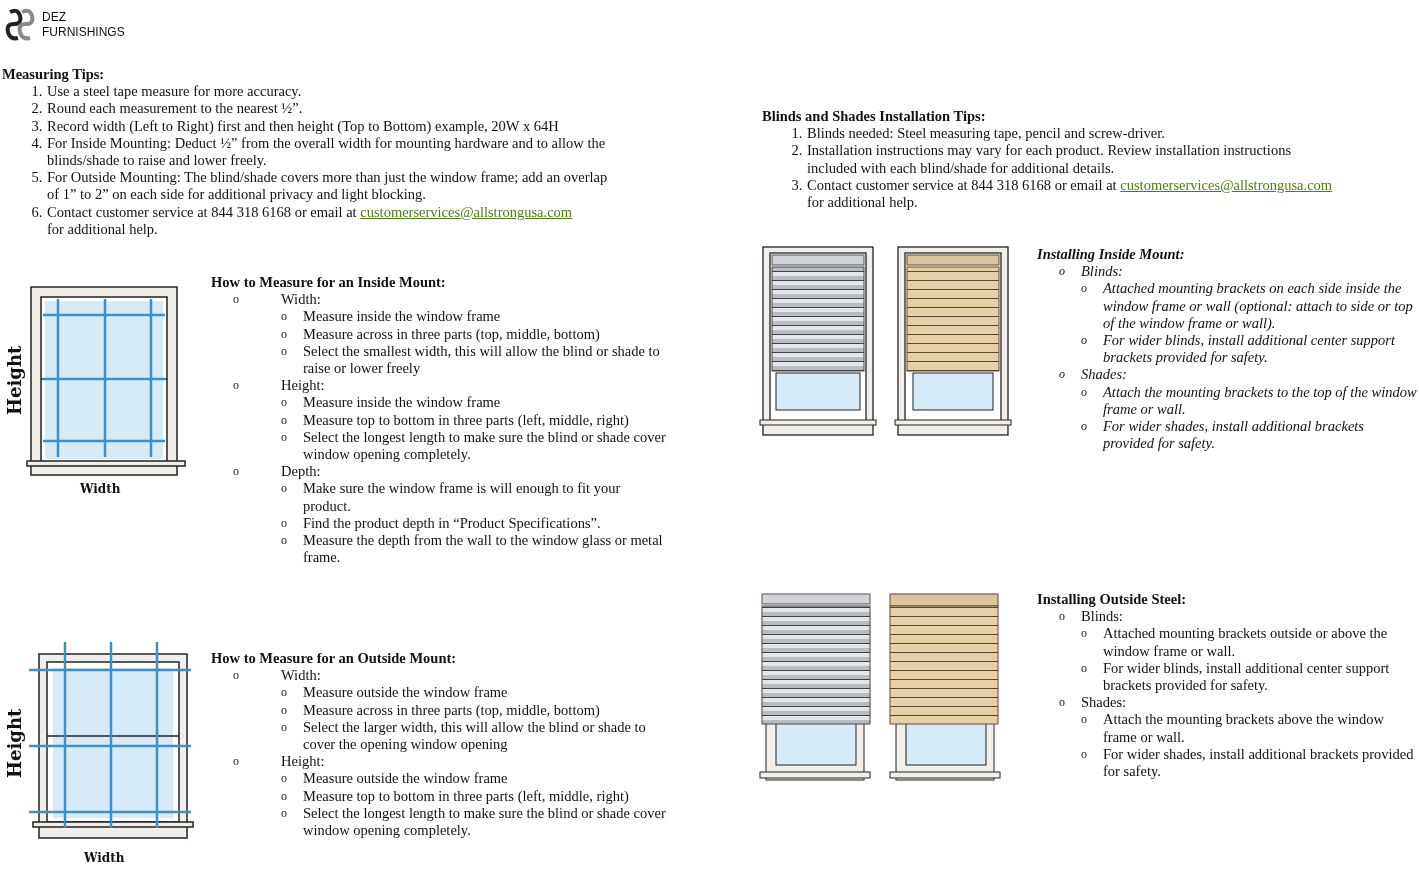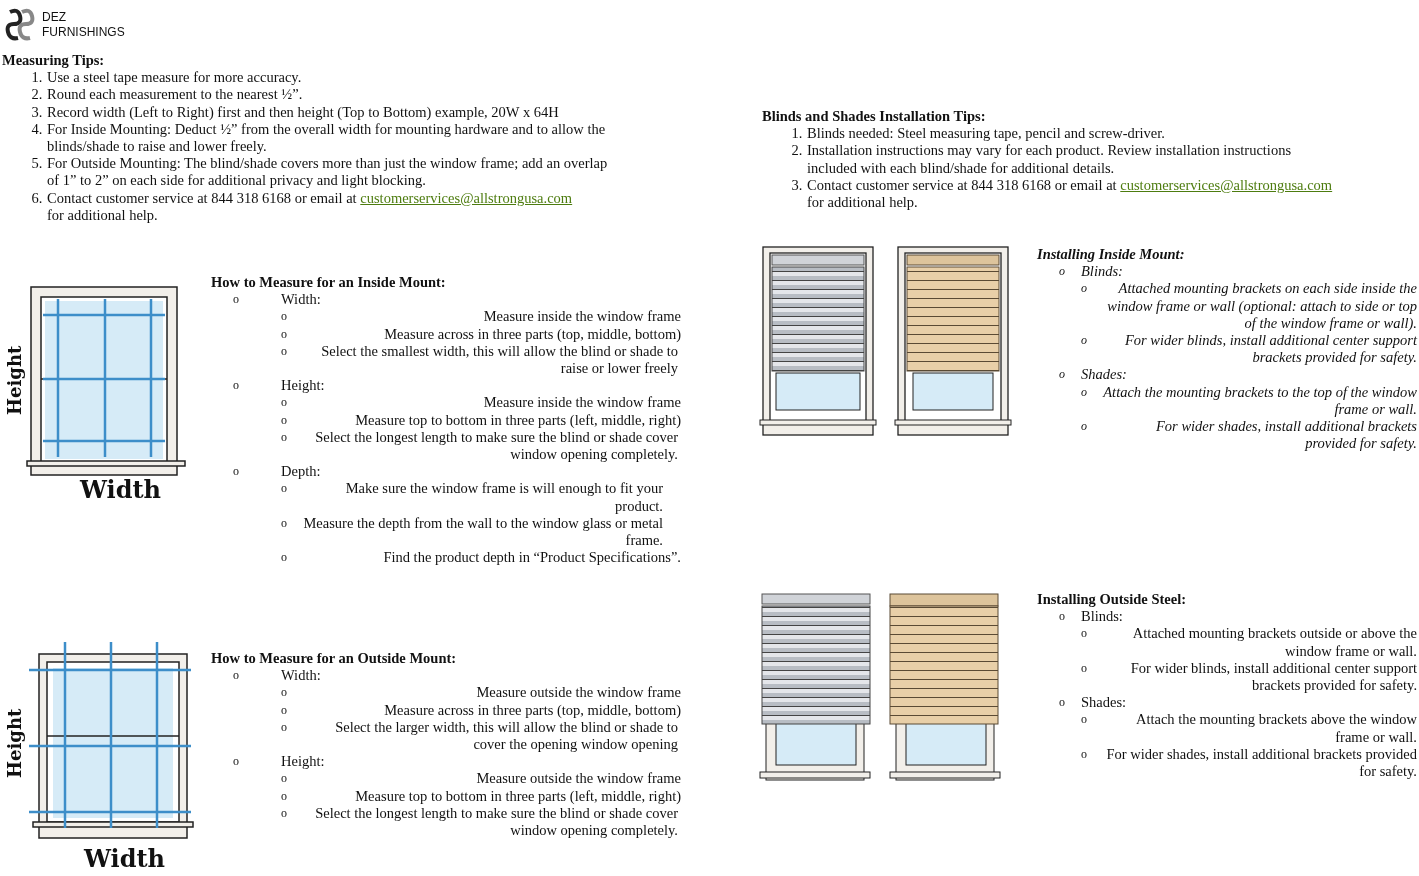--- a/index.html
+++ b/index.html
@@ -7,41 +7,41 @@
   .abs{position:absolute;}
   .logo{left:4px;top:8px;display:flex;align-items:center;}
   .logo-text{font-family:"Liberation Sans","DejaVu Sans",sans-serif;font-size:12px;line-height:15px;color:#111;margin-left:2px;}
   .h{font-weight:bold;}
   ol.tips{margin:0;padding:0 0 0 44px;}
   ol.tips li{padding-left:1px;}
   a.link{color:#4d7c0f;text-decoration:underline;}
   ul.l1{list-style:none;margin:0;padding:0 0 0 22px;}
   ul.l1>li{position:relative;padding-left:48px;}
   ul.l1>li::before{content:"o";position:absolute;left:0;top:0;font-size:12px;}
-  ul.l2{list-style:none;margin:0;padding:0 0 0 0;text-align:right;}
+  ul.l2{list-style:none;margin:0;padding:0 0 0 0;}
   ul.l2>li{position:relative;padding-left:22px;}
   ul.l2>li::before{content:"o";position:absolute;left:0;top:0;font-size:12px;}
   .vlabel{font-family:"DejaVu Serif",serif;font-weight:bold;font-size:18px;transform:rotate(-90deg);transform-origin:left top;white-space:nowrap;}
-  .hlabel{font-family:"DejaVu Serif",serif;font-weight:bold;font-size:24px;}
+  .hlabel{font-family:"DejaVu Serif",serif;font-weight:bold;font-size:12px;}
 </style>
 </head>
 <body>
 
 <div class="abs logo">
   <svg width="36" height="34" viewBox="0 0 36 34">
     <path d="M6 4 Q14 0 16 8 Q18 16 10 16 Q2 16 4 24 Q6 32 14 30" fill="none" stroke="#222" stroke-width="4"></path>
     <path d="M18 4 Q26 0 28 8 Q30 16 22 16 Q14 16 16 24 Q18 32 26 30" fill="none" stroke="#888" stroke-width="4"></path>
   </svg>
   <div class="logo-text">
     <div>DEZ</div>
     <div>FURNISHINGS</div>
   </div>
 </div>
 
-<div class="abs" style="left:2px;top:52px;width:660px;">
+<div class="abs" style="left:2px;top:66px;width:660px;">
   <div class="h">Measuring Tips:</div>
   <ol class="tips">
     <li>Use a steel tape measure for more accuracy.</li>
     <li>Round each measurement to the nearest ½”.</li>
     <li>Record width (Left to Right) first and then height (Top to Bottom) example, 20W x 64H</li>
     <li style="width:585px">For Inside Mounting: Deduct ½” from the overall width for mounting hardware and to allow the blinds/shade to raise and lower freely.</li>
     <li style="width:575px">For Outside Mounting: The blind/shade covers more than just the window frame; add an overlap of 1” to 2” on each side for additional privacy and light blocking.</li>
     <li><span>Contact customer service at 844 318 6168 or email at </span><a class="link">customerservices@allstrongusa.com</a><br><span>for additional help.</span></li>
   </ol>
 </div>
@@ -86,22 +86,22 @@
     <li><span>Height:</span>
       <ul class="l2">
         <li>Measure inside the window frame</li>
         <li>Measure top to bottom in three parts (left, middle, right)</li>
         <li style="width:375px">Select the longest length to make sure the blind or shade cover window opening completely.</li>
       </ul>
     </li>
     <li><span>Depth:</span>
       <ul class="l2">
         <li style="width:360px">Make sure the window frame is will enough to fit your product.</li>
+        <li>Find the product depth in “Product Specifications”.</li>
         <li style="width:360px">Measure the depth from the wall to the window glass or metal frame.</li>
-        <li>Find the product depth in “Product Specifications”.</li>
       </ul>
     </li>
   </ul>
 </div>
 
 <svg class="abs" style="left:25px;top:640px;" width="170" height="205" viewBox="0 0 170 205">
   <rect x="14" y="14" width="148" height="184" fill="#f2efea" stroke="#222" stroke-width="1.5"></rect>
   <rect x="22" y="22" width="132" height="160" fill="#fff" stroke="#222" stroke-width="1.5"></rect>
   <rect x="28" y="28" width="120" height="150" fill="#d6ebf7"></rect>
   <line x1="22" y1="96" x2="154" y2="96" stroke="#222" stroke-width="1.5"></line>

